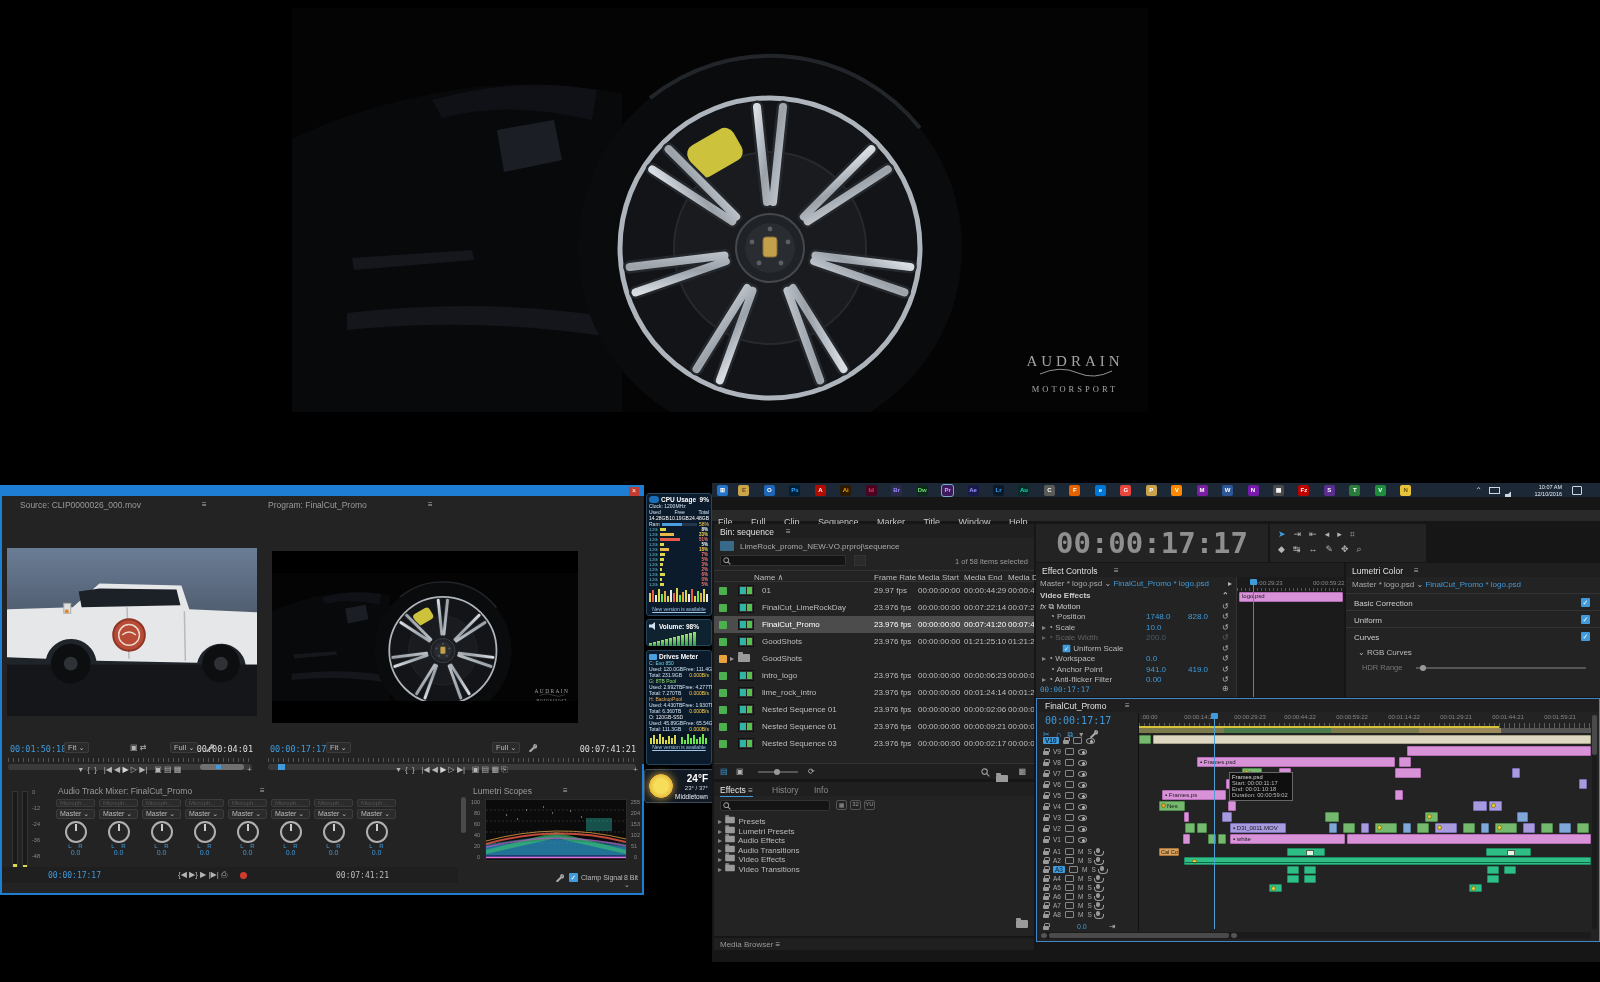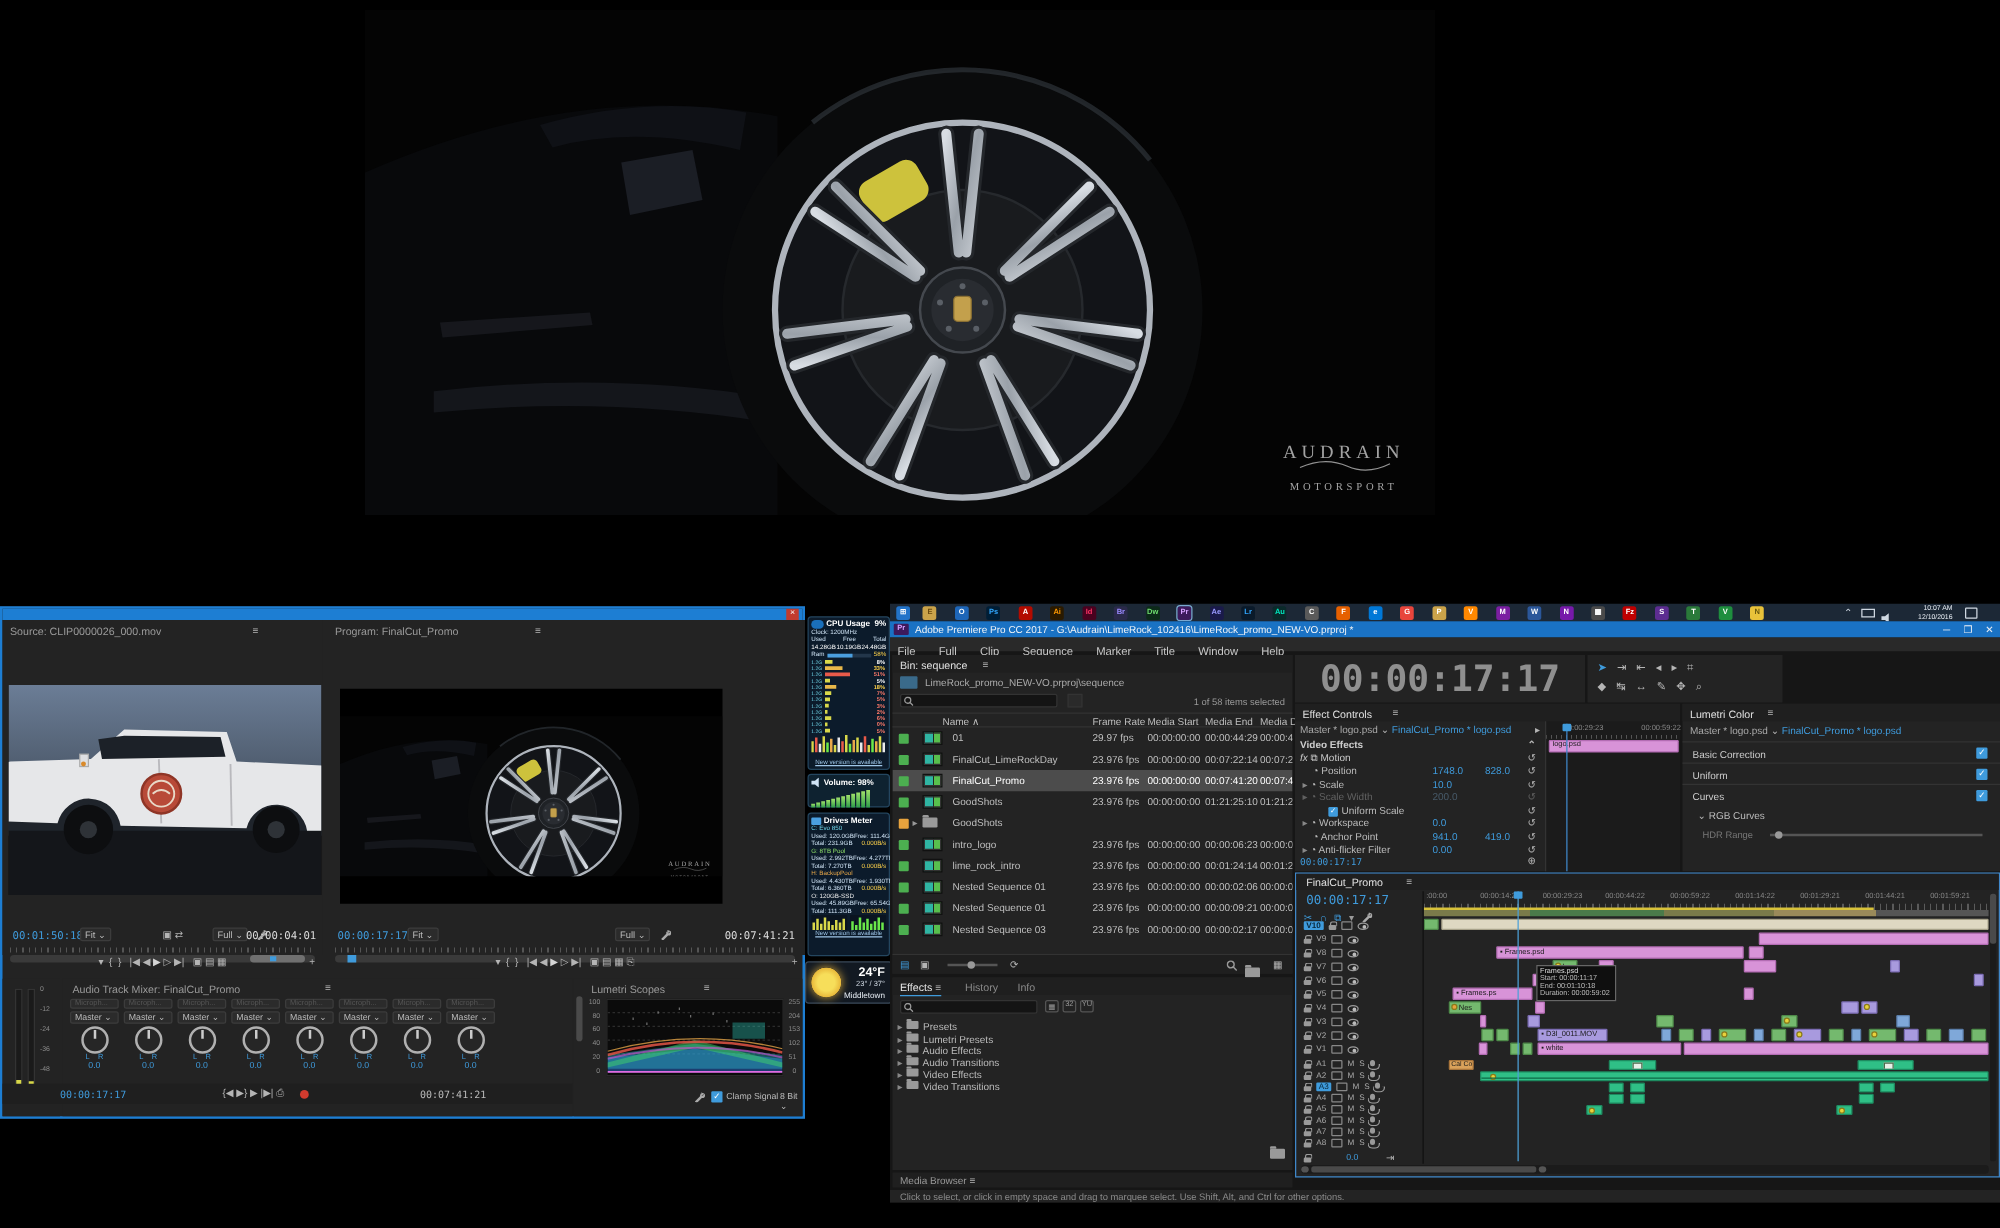--- a/index.html
+++ b/index.html
@@ -180,21 +180,21 @@
         <use href="#scene"></use>
       </svg>
   </div>
 
   <div class="a" style="left:0;top:485px;width:644px;height:410px;border:2px solid #1d7ed3;background:#232323">
     <div class="a" style="left:0;top:0;width:100%;height:9px;background:#1d7ed3">
       <span class="a" style="right:3px;top:0;width:10px;height:9px;background:#c23b2e;color:#fff;font-size:7px;line-height:8px;text-align:center">×</span>
     </div>
 
     <div class="a pane" style="left:0;top:9px;width:256px;height:268px">
-      <div class="a hdr" style="left:6px;top:4px">Source: CLIP0000026_000.mov</div>
+      <div class="a hdr" style="left:18px;top:4px">Source: CLIP0000026_000.mov</div>
       <span class="a ico" style="left:200px;top:4px">≡</span>
       <div class="a" style="left:5px;top:52px;width:250px;height:168px;background:#000">
         <svg width="250" height="168" viewBox="0 0 310 170" preserveAspectRatio="xMidYMid slice">
             <use href="#truck"></use>
           </svg>
       </div>
       <div class="a tc mono" style="left:8px;top:248px;font-size:8.5px">00:01:50:18</div>
       <span class="a dd" style="left:62px;top:246px"><span>Fit</span> ⌄</span>
       <span class="a ico" style="left:128px;top:247px">▣ ⇄</span>
       <span class="a dd" style="left:168px;top:246px"><span>Full</span> ⌄</span>
@@ -630,27 +630,20 @@
     <span class="a" style="right:100px;top:4px;width:11px;height:7px;border:1px solid #cfd8e2"></span>
     <span class="a" style="right:86px;top:3px"><svg width="9" height="9">
           <polygon points="0,3 3,3 6,0.5 6,8.5 3,6 0,6" fill="#cfd8e2"></polygon>
         </svg></span>
     <span class="a" style="right:38px;top:1px;color:#e8eef5;font-size:5.5px;text-align:right;line-height:6.5px"><span>10:07 AM</span><br><span>12/10/2016</span></span>
     <span class="a" style="right:18px;top:3px;width:10px;height:9px;border:1px solid #cfd8e2;border-radius:1px"></span>
   </div>
 
   <div class="a" style="left:712px;top:497px;width:888px;height:465px;background:#161616">
 
-    <div class="a" style="left:0;top:0;width:100%;height:13px;background:#1a72c4">
-      <span class="a" style="left:3px;top:2px;width:12px;height:9px;background:#3d1a5c;color:#d6a1ff;font-size:6px;font-weight:bold;text-align:center;line-height:9px;border-radius:1px">Pr</span>
-      <span class="a" style="left:20px;top:2px;color:#f0f4f8;font-size:8px;white-space:nowrap">Adobe Premiere Pro CC 2017 - G:\Audrain\LimeRock_102416\LimeRock_promo_NEW-VO.prproj *</span>
-      <span class="a" style="right:40px;top:2px;color:#e8eef5;font-size:8px">─</span>
-      <span class="a" style="right:22px;top:2px;color:#e8eef5;font-size:8px">❐</span>
-      <span class="a" style="right:5px;top:2px;color:#e8eef5;font-size:8px">✕</span>
-    </div>
 
     <div class="a" style="left:0;top:13px;width:100%;height:11px;background:#292929;padding:1px 6px">
       <span class="menuIt">File</span>
       <span class="menuIt">Full</span>
       <span class="menuIt">Clip</span>
       <span class="menuIt">Sequence</span>
       <span class="menuIt">Marker</span>
       <span class="menuIt">Title</span>
       <span class="menuIt">Window</span>
       <span class="menuIt">Help</span>
@@ -804,23 +797,20 @@
         <div style="height:9.5px;font-size:8px;color:#bbb"><span style="color:#888">▸</span> <span class="fold" style="transform:scale(.8)"></span> <span>Audio Effects</span></div>
         <div style="height:9.5px;font-size:8px;color:#bbb"><span style="color:#888">▸</span> <span class="fold" style="transform:scale(.8)"></span> <span>Audio Transitions</span></div>
         <div style="height:9.5px;font-size:8px;color:#bbb"><span style="color:#888">▸</span> <span class="fold" style="transform:scale(.8)"></span> <span>Video Effects</span></div>
         <div style="height:9.5px;font-size:8px;color:#bbb"><span style="color:#888">▸</span> <span class="fold" style="transform:scale(.8)"></span> <span>Video Transitions</span></div>
       </div>
       <span class="a" style="right:6px;bottom:4px"><span class="fold"></span></span>
     </div>
 
     <div class="a" style="left:2px;top:441px;width:320px;height:12px;background:#1f1f1f">
       <span class="a" style="left:6px;top:2px;font-size:8px;color:#999"><span>Media Browser</span> <span class="ico">≡</span></span>
-    </div>
-    <div class="a" style="left:0;top:455px;width:888px;height:10px;background:#232323">
-      <span class="a" style="left:8px;top:1px;font-size:7.5px;color:#8a8a8a;white-space:nowrap">Click to select, or click in empty space and drag to marquee select. Use Shift, Alt, and Ctrl for other options.</span>
     </div>
 
     <div class="a pane" style="left:324px;top:27px;width:232px;height:38px">
       <div class="mono" style="font-size:29px;font-weight:bold;color:#8f8f8f;text-align:center;line-height:38px">00:00:17:17</div>
     </div>
     <div class="a pane" style="left:558px;top:27px;width:156px;height:38px">
       <div class="a" style="left:8px;top:5px;color:#b5b5b5;font-size:9px;letter-spacing:8px"><span style="color:#3f9bdc">➤</span><span>⇥</span><span>⇤</span><span>◂▸</span><span>⌗</span></div>
       <div class="a" style="left:8px;top:20px;color:#b5b5b5;font-size:9px;letter-spacing:8px"><span>◆</span><span>↹</span><span>↔</span><span>✎</span><span>✥</span><span>⌕</span></div>
     </div>
 

